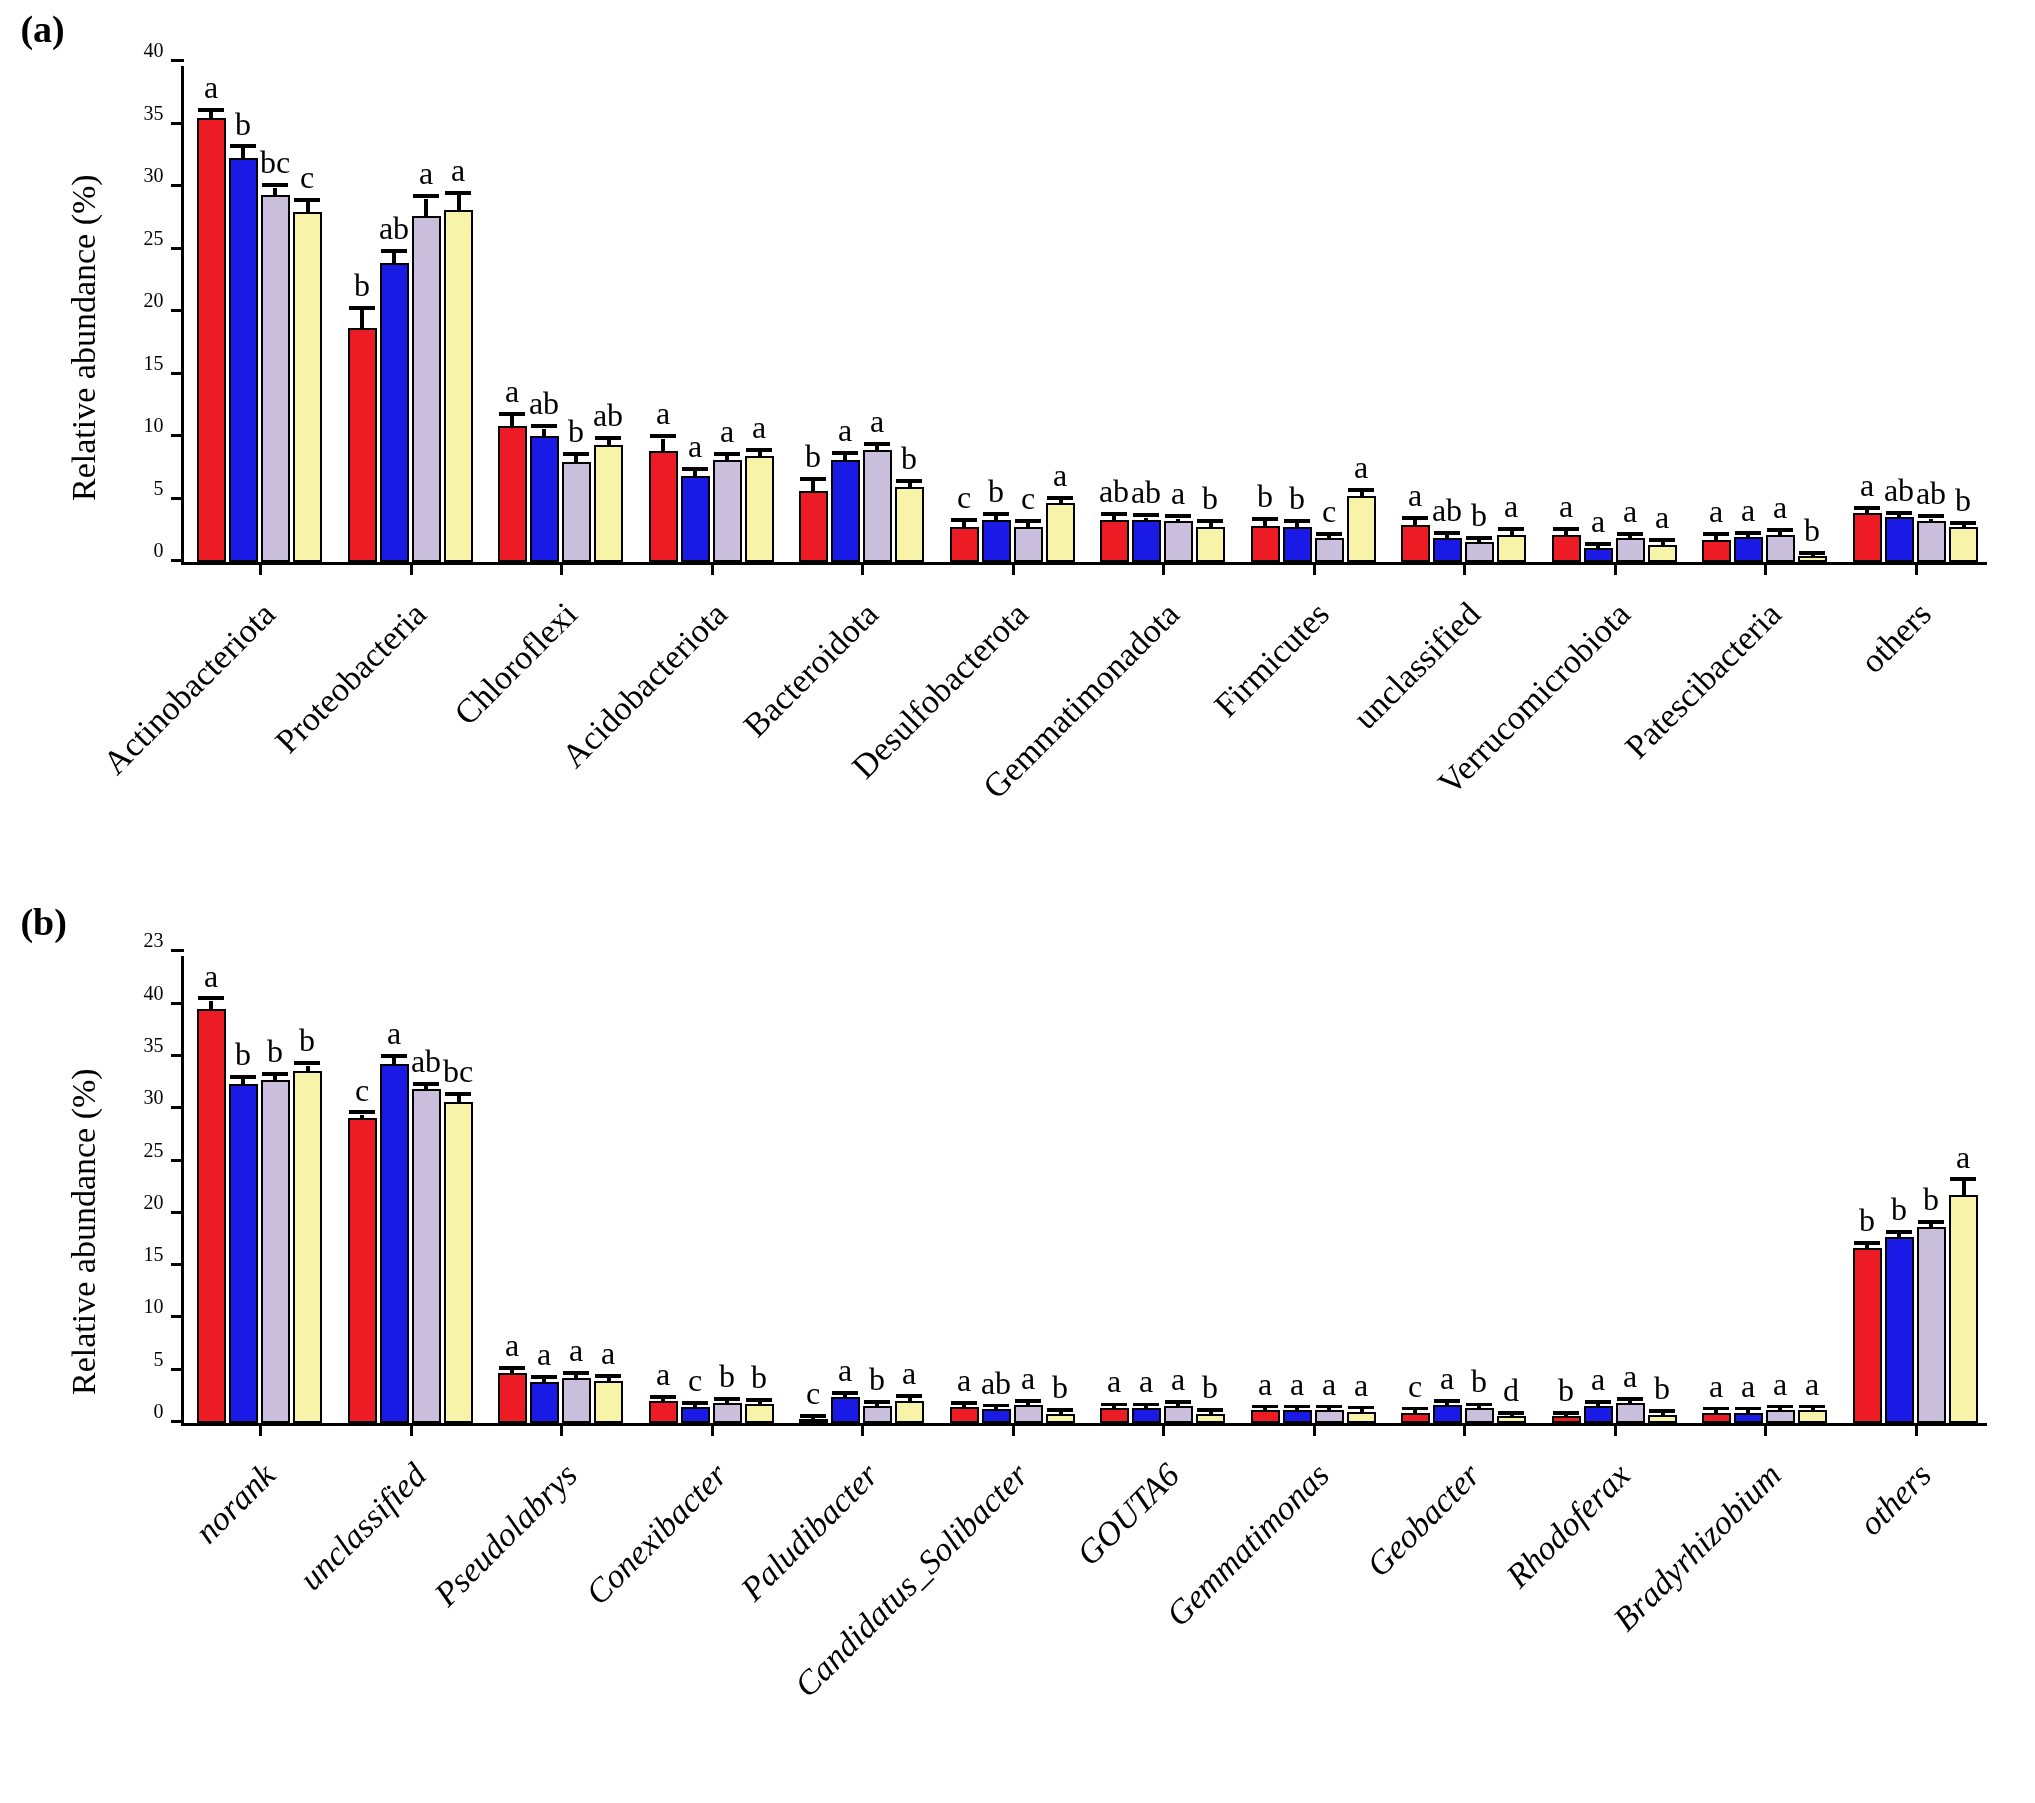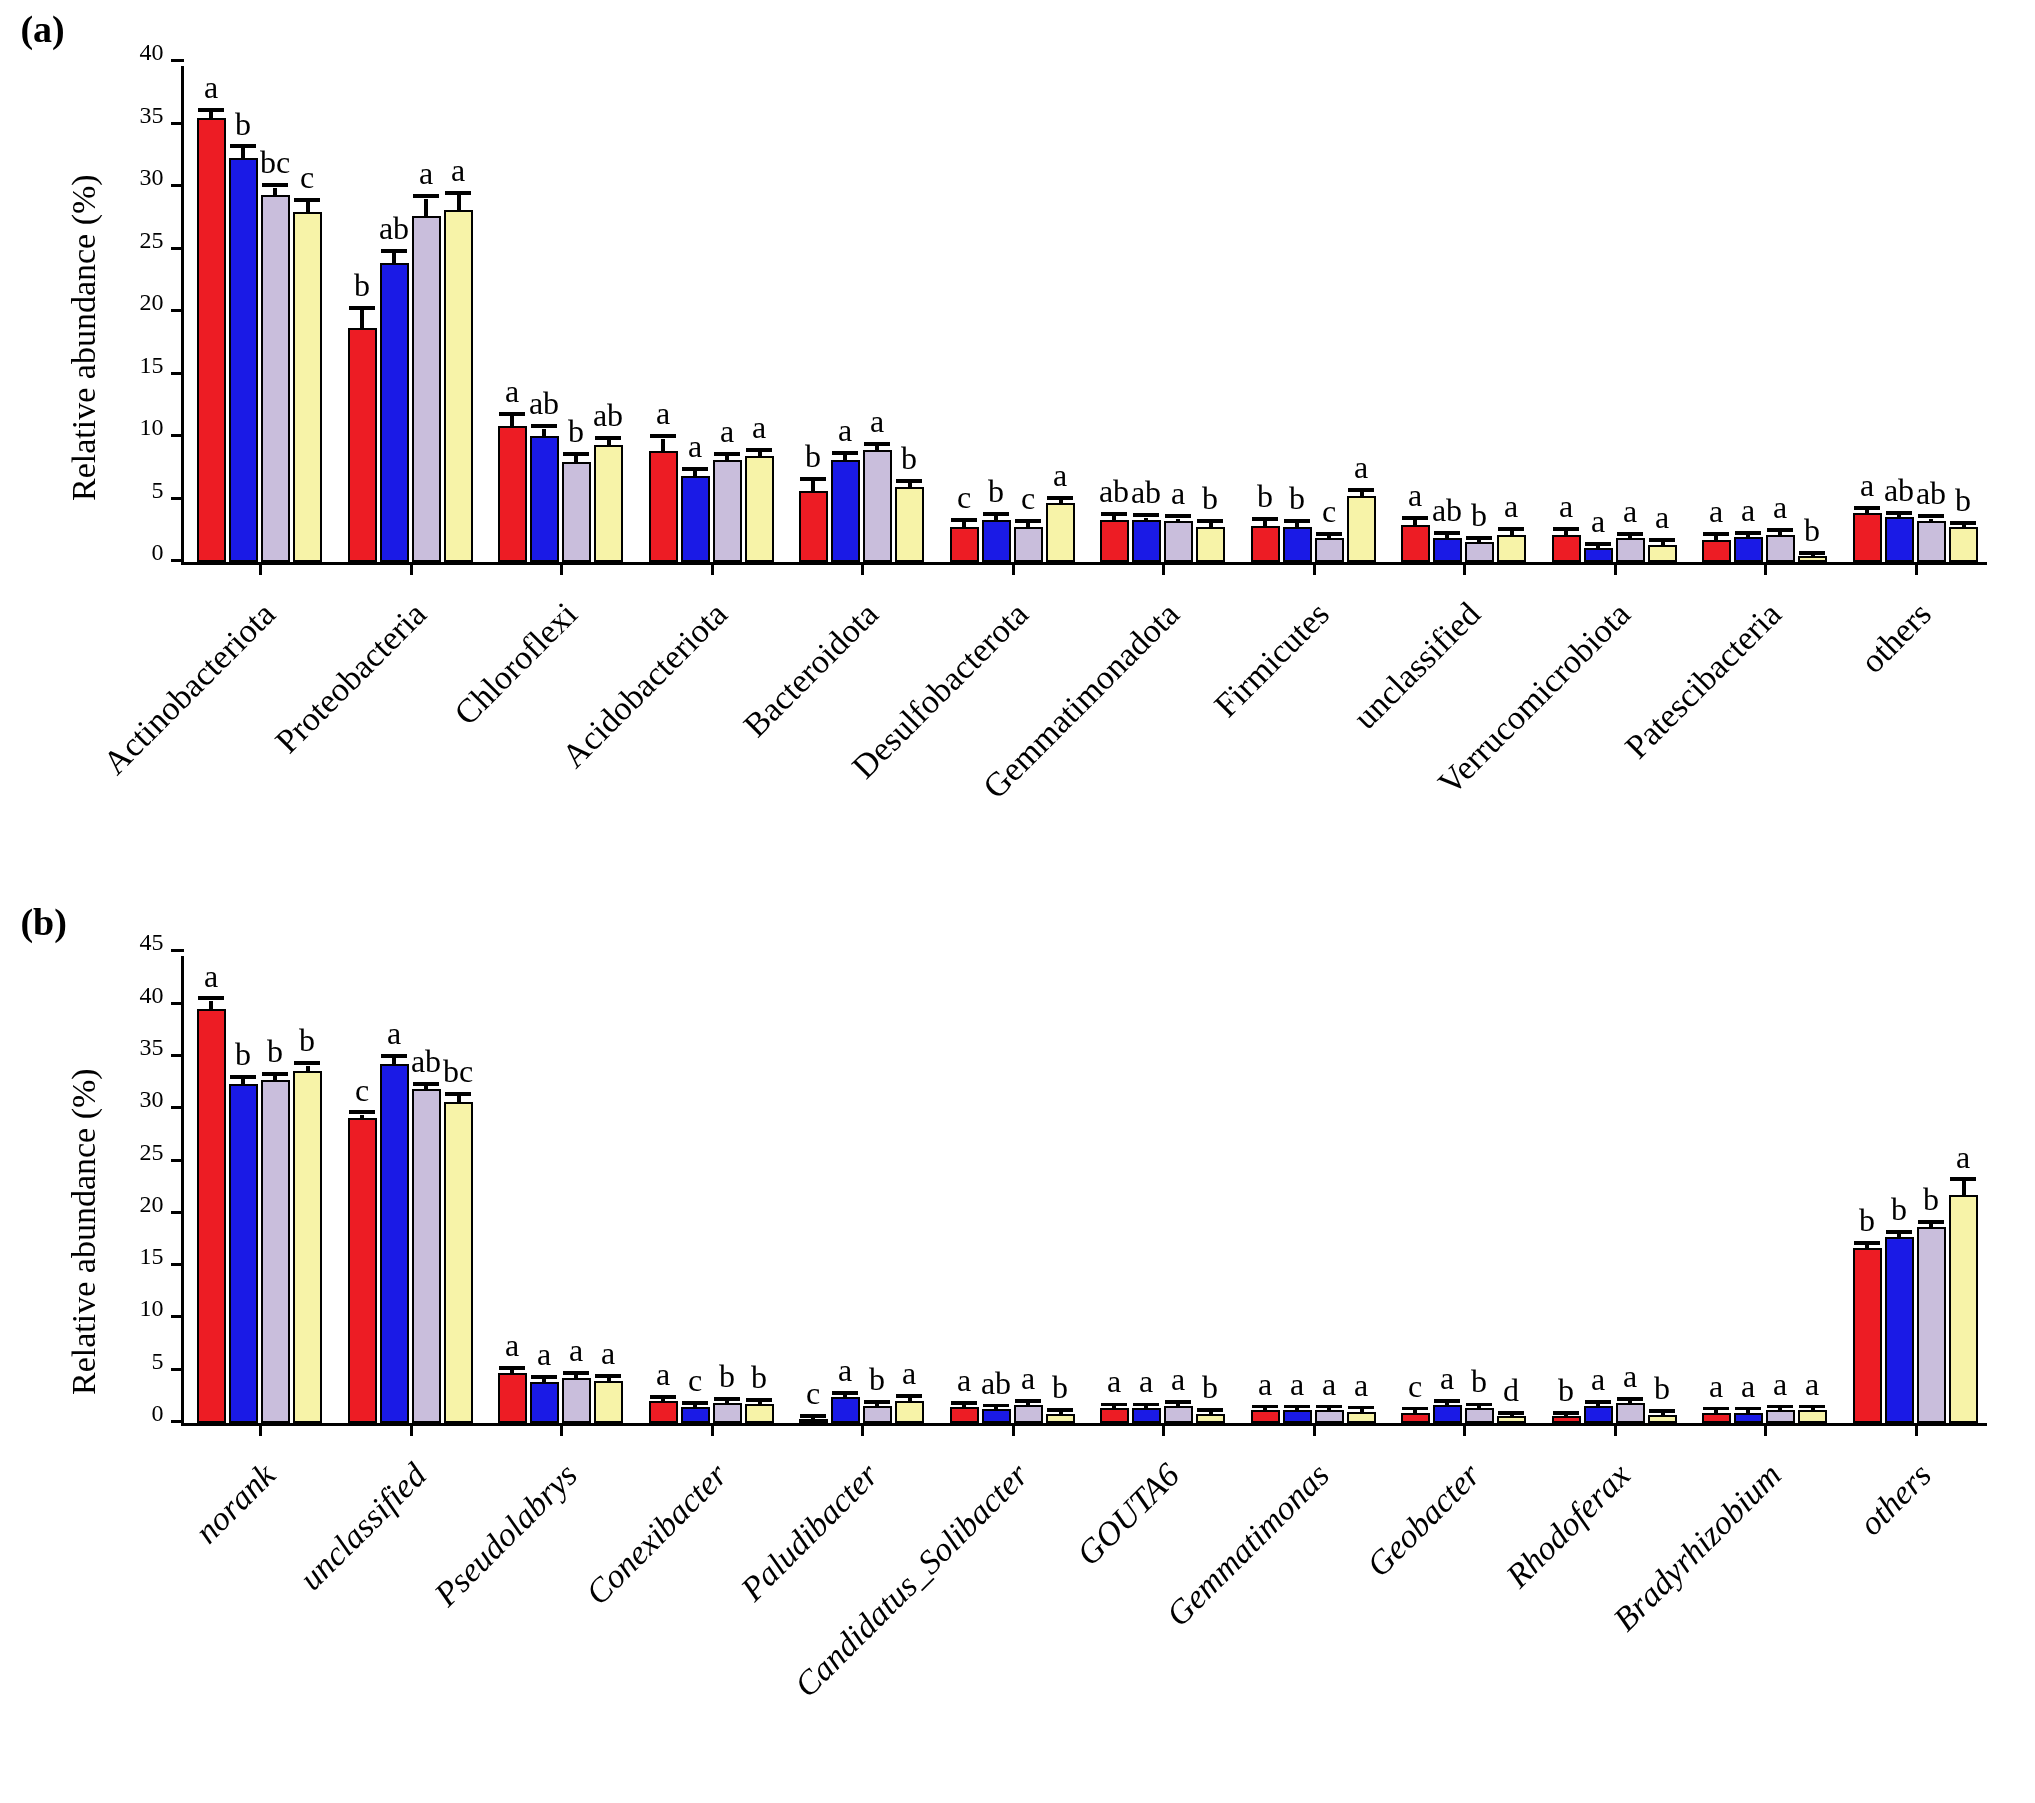--- a/index.html
+++ b/index.html
@@ -49,21 +49,21 @@
     position: absolute;
     right: 100%;
     height: 0;
     width: 13px;
     border-top: 3.6px solid #000;
   }
   .ytick .lbl {
     position: absolute;
     right: 20.4px;
     top: -23.4px;
-    font-size: 24px;
+    font-size: 20px;
     white-space: nowrap;
   }
 
   .group {
     position: absolute;
     bottom: 0;
     height: 100%;
   }
   .bar {
     position: absolute;
@@ -440,21 +440,21 @@
       <div class="ytick" style="bottom: 314px;">
         <div class="lbl">30</div>
       </div>
       <div class="ytick" style="bottom: 366px;">
         <div class="lbl">35</div>
       </div>
       <div class="ytick" style="bottom: 418px;">
         <div class="lbl">40</div>
       </div>
       <div class="ytick" style="bottom: 471px;">
-        <div class="lbl">45</div>
+        <div class="lbl">23</div>
       </div>
       <div class="group" style="left: 0px; width: 151px;">
         <div class="bar" style="left: 12.5px; width: 29px; height: 414px; background: rgb(237, 28, 36);"></div>
         <div class="errbar" style="left: 25px; bottom: 414px; height: 8.4px;"></div>
         <div class="errcap" style="left: 14px; bottom: 423px; width: 26px;"></div>
         <div class="siglabel" style="left: 27px; bottom: 428px;">a</div>
         <div class="bar" style="left: 45px; width: 29px; height: 339px; background: rgb(26, 26, 230);"></div>
         <div class="errbar" style="left: 57px; bottom: 339px; height: 5.2px;"></div>
         <div class="errcap" style="left: 46px; bottom: 344px; width: 26px;"></div>
         <div class="siglabel" style="left: 59px; bottom: 350px;">b</div>

